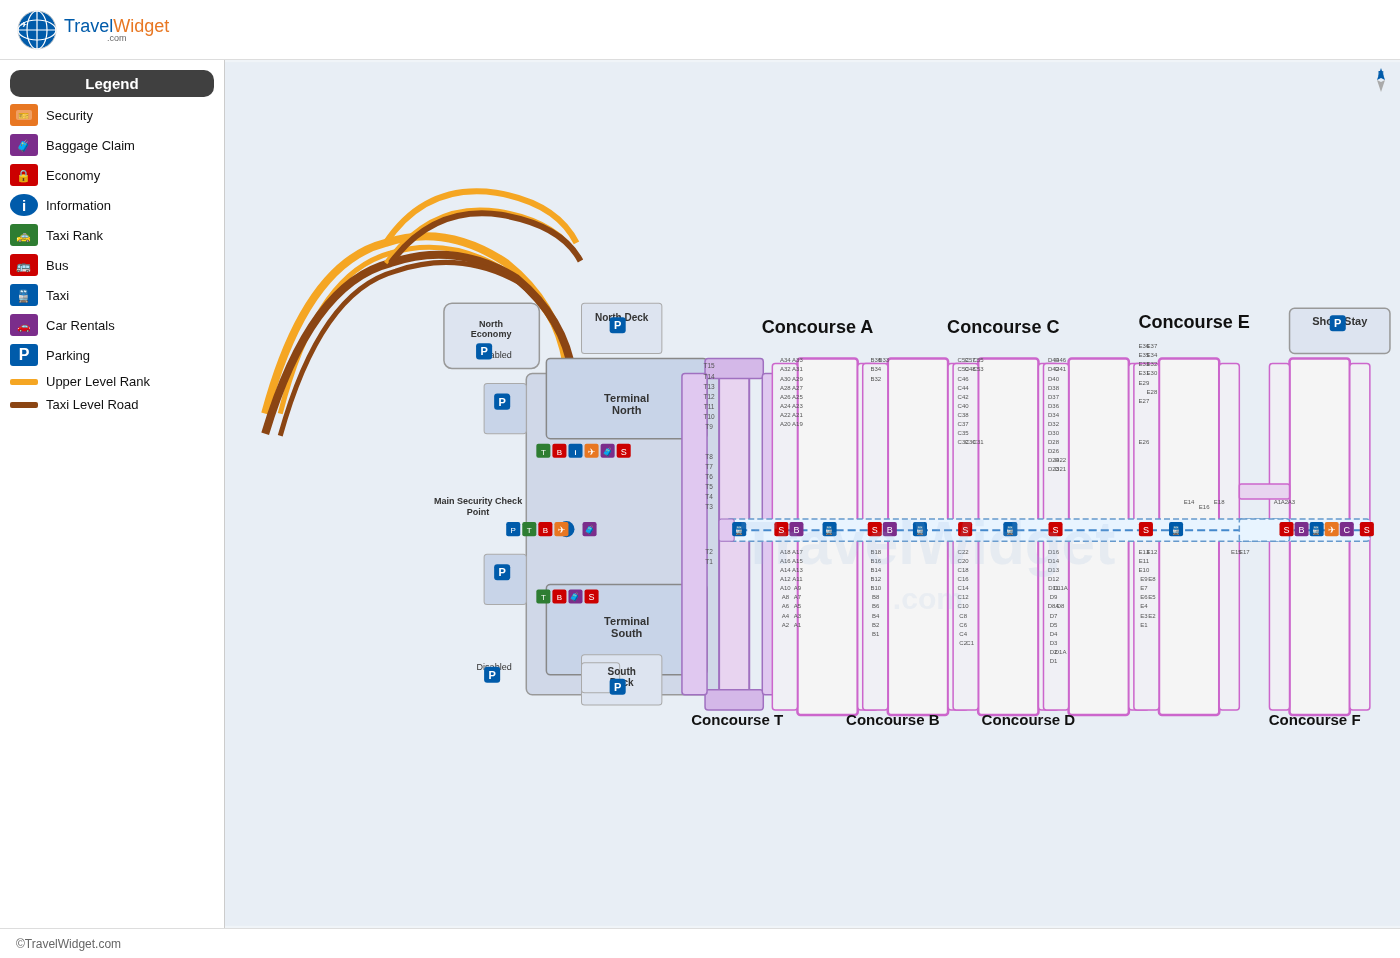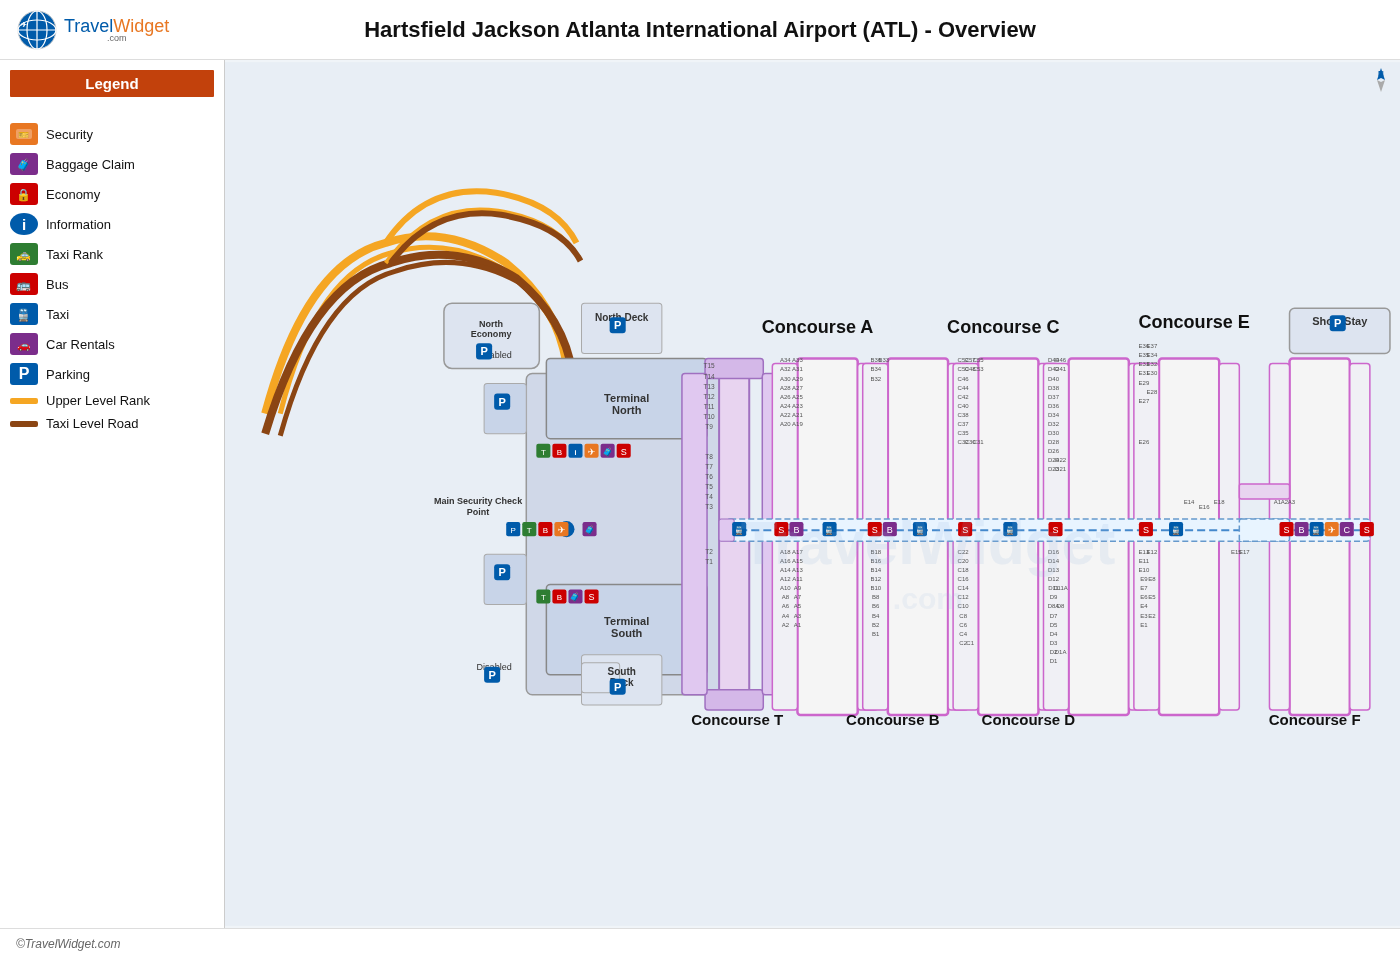--- a/index.html
+++ b/index.html
@@ -62,28 +62,28 @@
       width: 225px;
       min-width: 225px;
       background: #fff;
       border-right: 1px solid #ccc;
       padding: 10px;
       display: flex;
       flex-direction: column;
       gap: 4px;
     }
     #legend-title {
-      background: #c2410c;
+      background: #404040;
       color: #fff;
       font-weight: bold;
       font-size: 15px;
       text-align: center;
       padding: 5px 8px;
-      border-radius: 1px;
-      margin-bottom: 20px;
+      border-radius: 10px;
+      margin-bottom: 1px;
     }
     .legend-item {
       display: flex;
       align-items: center;
       gap: 8px;
       padding: 2px 0;
       font-size: 13px;
       color: #111;
     }
     .legend-icon {
@@ -136,21 +136,20 @@
     
     #footer {
       height: 30px;
       background: #fff;
       border-top: 1px solid #ddd;
       display: flex;
       align-items: center;
       padding: 0 16px;
       font-size: 12px;
       color: #666;
-      font-style: italic;
     }
 
     
     #compass {
       position: absolute;
       top: 6px;
       right: 8px;
       font-size: 11px;
       font-weight: bold;
       text-align: center;
@@ -167,21 +166,20 @@
       <line x1="2" y1="21" x2="40" y2="21" stroke="#fff" stroke-width="1.2"></line>
       <line x1="21" y1="2" x2="21" y2="40" stroke="#fff" stroke-width="1.2"></line>
       <ellipse cx="21" cy="21" rx="19" ry="10" fill="none" stroke="#fff" stroke-width="1.2"></ellipse>
       <text x="5" y="18" fill="#fff" font-size="7" font-weight="bold">✈</text>
     </svg>
     <div>
       <span style="font-size:18px;font-weight:normal;color:#005baa;">Travel</span><span style="font-size:18px;font-weight:normal;color:#e87722;">Widget</span>
       <span id="logo-sub">.com</span>
     </div>
   </div>
-  <div id="page-title">Hartsfield Jackson Atlanta International Airport (ATL) - Overview</div>
 </div>
 
 <div id="main-layout">
 
   <div id="sidebar">
     <div id="legend-title">Legend</div>
 
     <div class="legend-item">
       <div class="legend-icon icon-orange">
         <svg width="18" height="16" viewBox="0 0 18 16">

